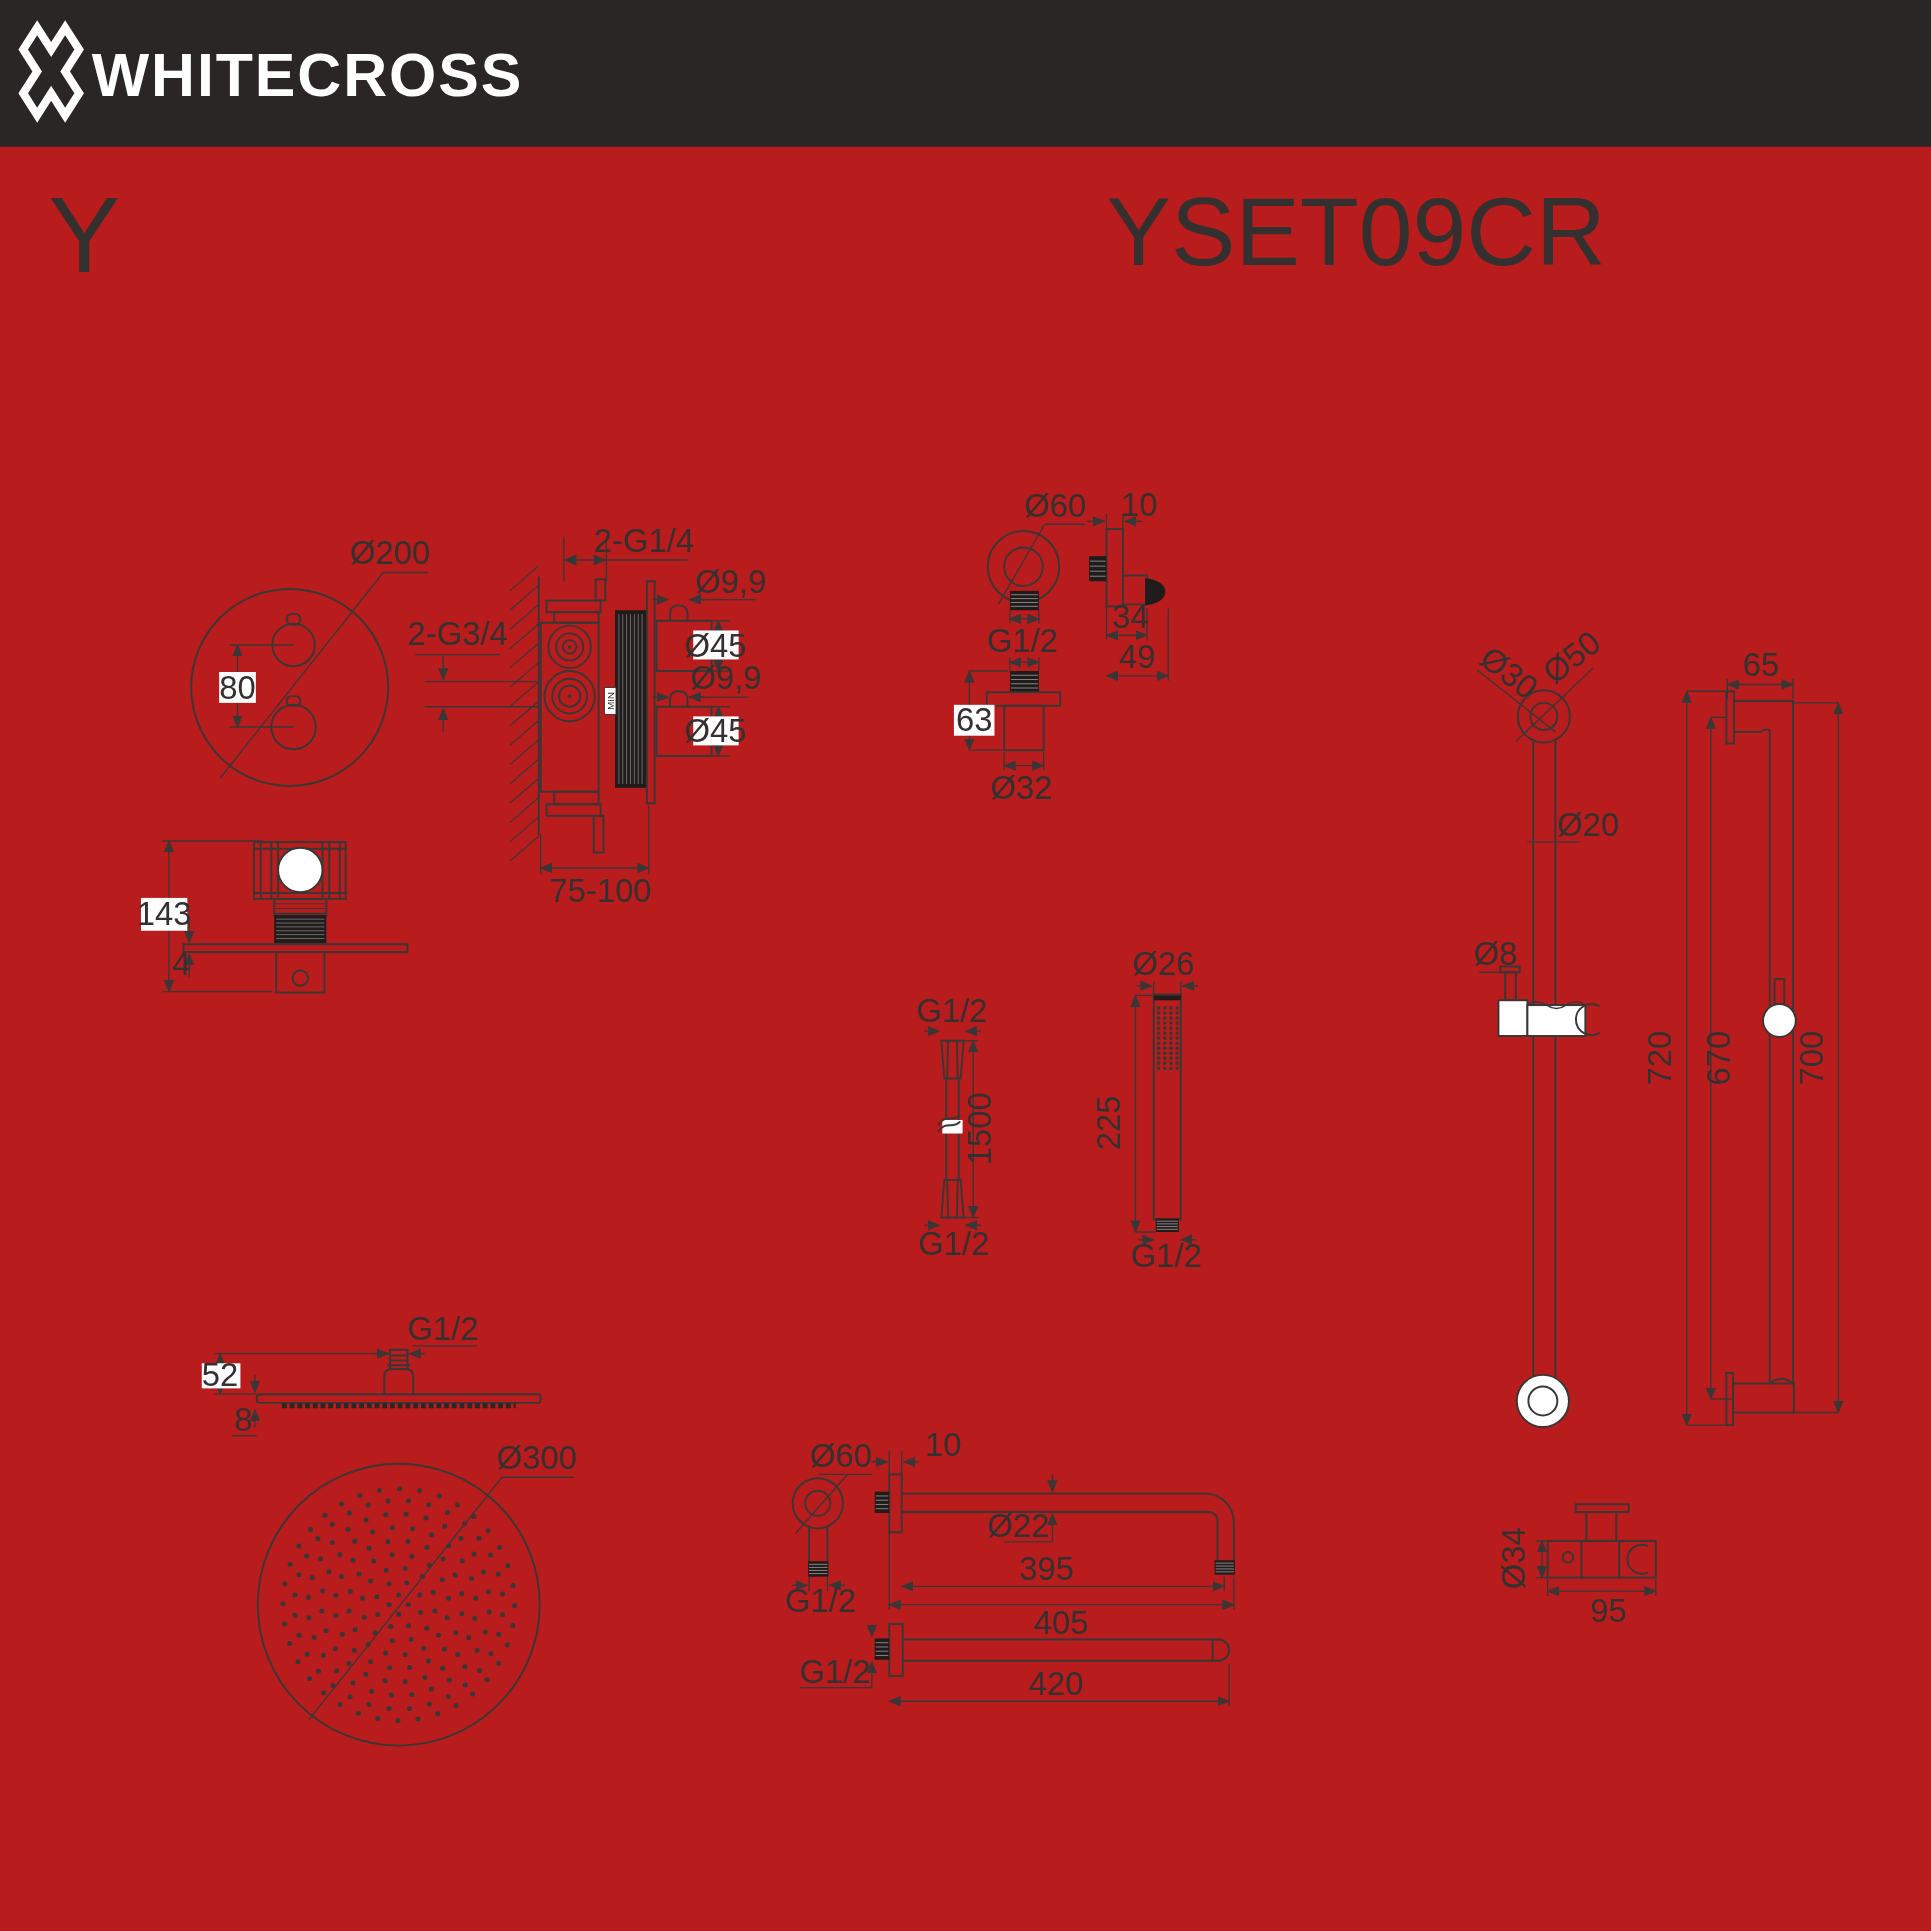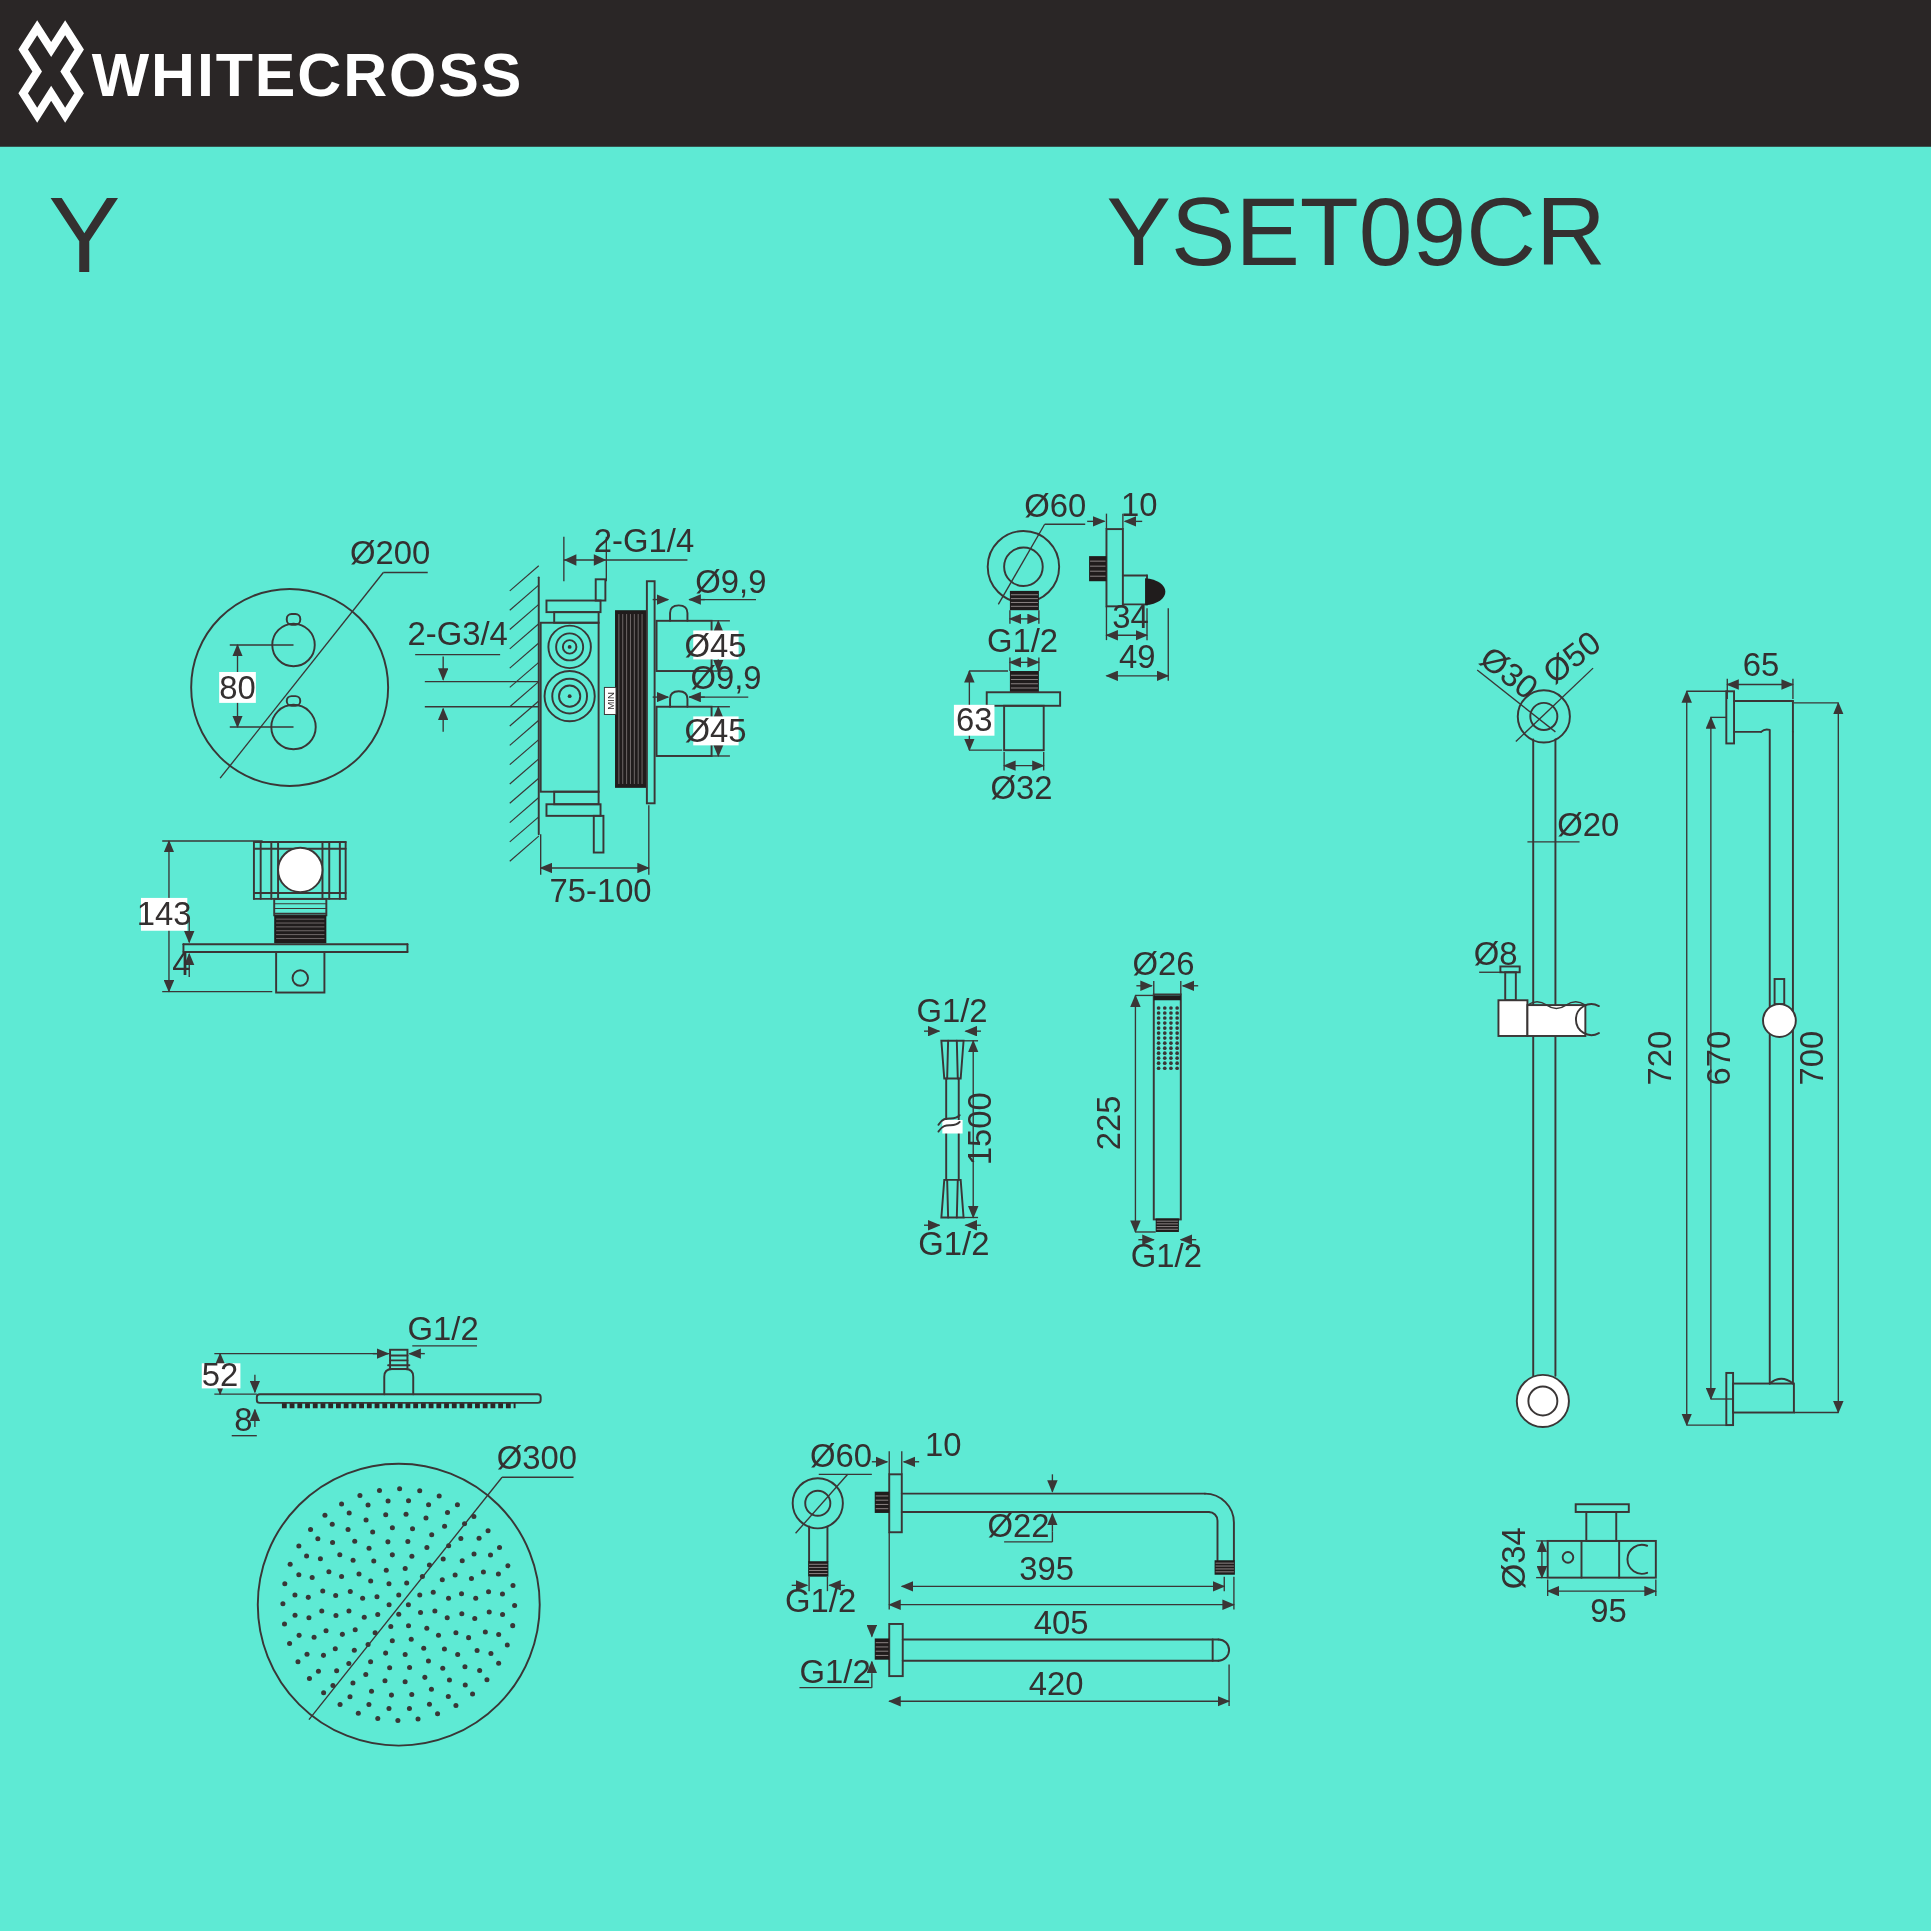--- a/index.html
+++ b/index.html
@@ -1,16 +1,16 @@
 <!DOCTYPE html>
 <html><head>
 <meta charset="utf-8">
 <style>
   html,body{margin:0;padding:0;background:#fff;}
-  #page{position:relative;width:1931px;height:1931px;background:#5eead4;overflow:hidden;}
+  #page{position:relative;width:1931px;height:1931px;background:#b91c1c;overflow:hidden;}
   svg{display:block;}
   svg text{font-family:"Liberation Sans", sans-serif;fill:#343030;}
   .lbl{font-size:34px;}
   .big{font-size:100px;}
   .series{font-size:112px;}
   .brand{font-size:63px;font-weight:bold;fill:#ffffff;letter-spacing:2px;}
   .min{font-size:10px;}
   .obj{stroke:#3a3636;stroke-width:2;fill:none;stroke-linecap:round;}
   .objf{stroke:#3a3636;stroke-width:2;fill:#ffffff;}
   .dim{stroke:#3a3636;stroke-width:1.4;fill:none;}

